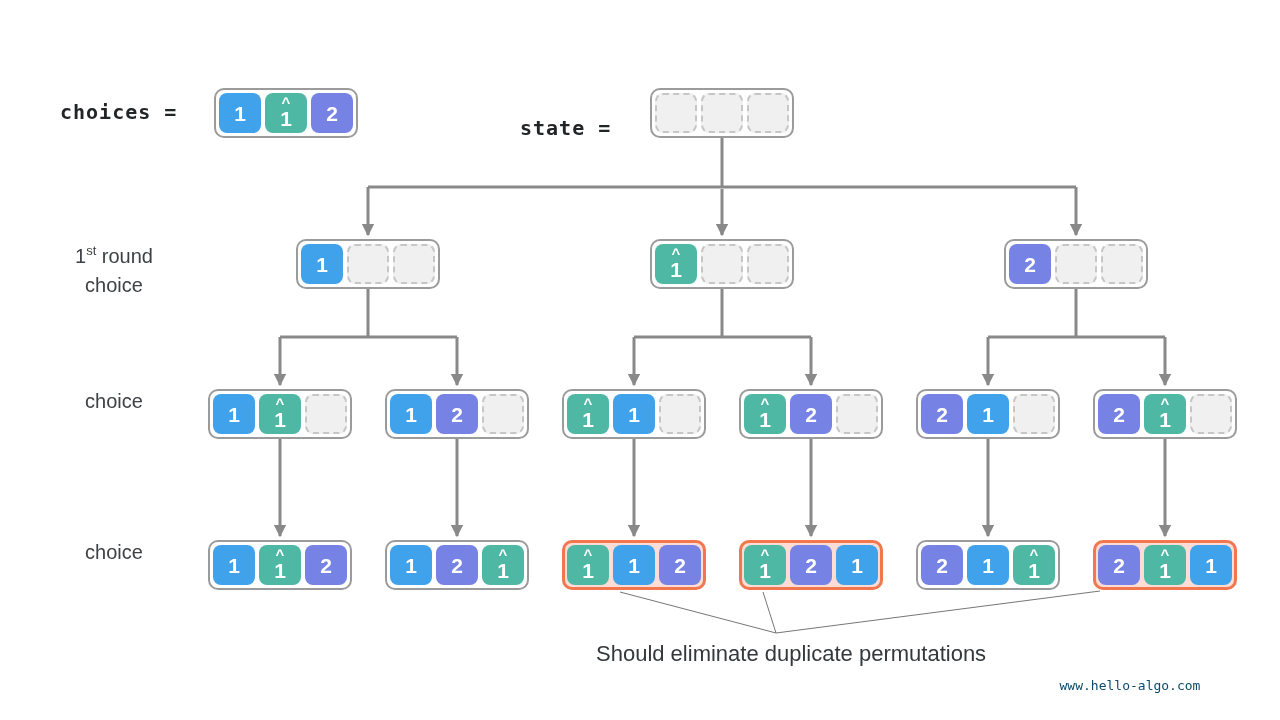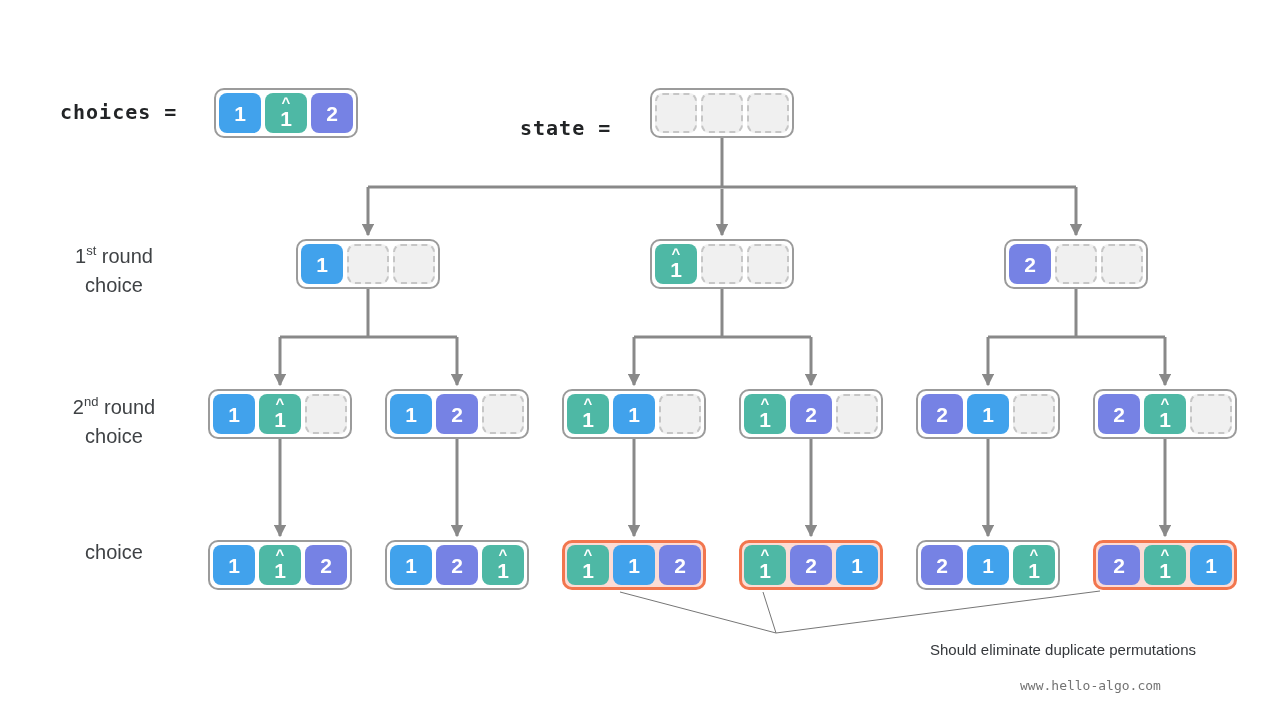--- a/index.html
+++ b/index.html
@@ -42,26 +42,26 @@
   }
   .cell.blue{background:var(--blue,#41a2ec);}
   .cell.teal{background:var(--teal,#4eb8a5);}
   .cell.purple{background:var(--purple,#7682e4);}
   .cell.empty{background:#f0f0f0;border:2px dashed #c6c6c6;}
   .cell .hat{font-size:15px;height:9px;line-height:9px;margin-bottom:1px;display:block;}
   .cell .digit{display:block;}
 
   
   .note{
-    width:600px;text-align:right;font-size:15px;color:#34373b;
+    width:600px;text-align:left;font-size:22px;color:#34373b;
   }
   .watermark{
-    width:220px;text-align:left;
+    width:220px;text-align:center;
     font-family:"DejaVu Sans Mono","Liberation Mono",monospace;
-    font-size:13px;color:#737373;
+    font-size:13px;color:#0c4a6e;
   }
 </style>
 </head>
 <body>
 
 <svg class="wires" viewBox="0 0 1280 720">
   <defs>
     <marker id="arr" viewBox="0 0 10 10" refX="9" refY="5" markerWidth="4.2" markerHeight="4.2" orient="auto-start-reverse">
       <path d="M0,0 L10,5 L0,10 z" fill="#898989"></path>
     </marker>
@@ -105,21 +105,20 @@
 </svg>
 
 <div class="abs eq-label" style="left:60px;top:88px">choices =</div>
 <div class="abs eq-label" style="left:520px;top:104px">state =</div>
 
 <div class="abs row-label" style="left:34px;top:236px">
   <div><span>1</span><sup>st</sup><span> round</span></div>
   <div>choice</div>
 </div>
 <div class="abs row-label" style="left:34px;top:387px">
-  <div><span>2</span><sup>nd</sup><span> round</span></div>
   <div>choice</div>
 </div>
 <div class="abs row-label" style="left:34px;top:538px">
   <div>choice</div>
 </div>
 
 <div class="node" style="left:214px;top:88px">
     <div class="cell blue">1</div>
     <div class="cell teal">
       <span class="hat">^</span>

